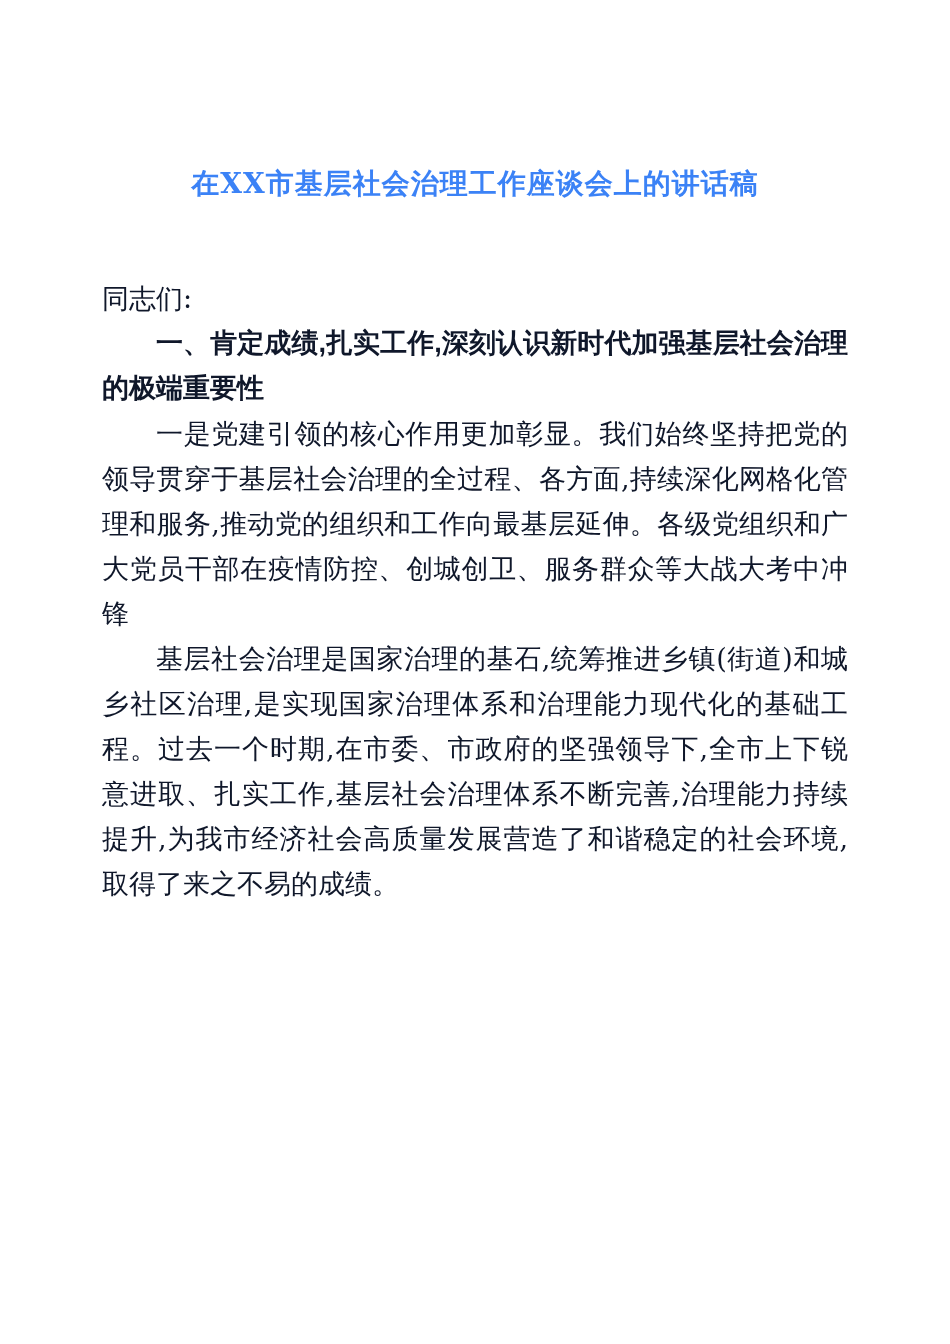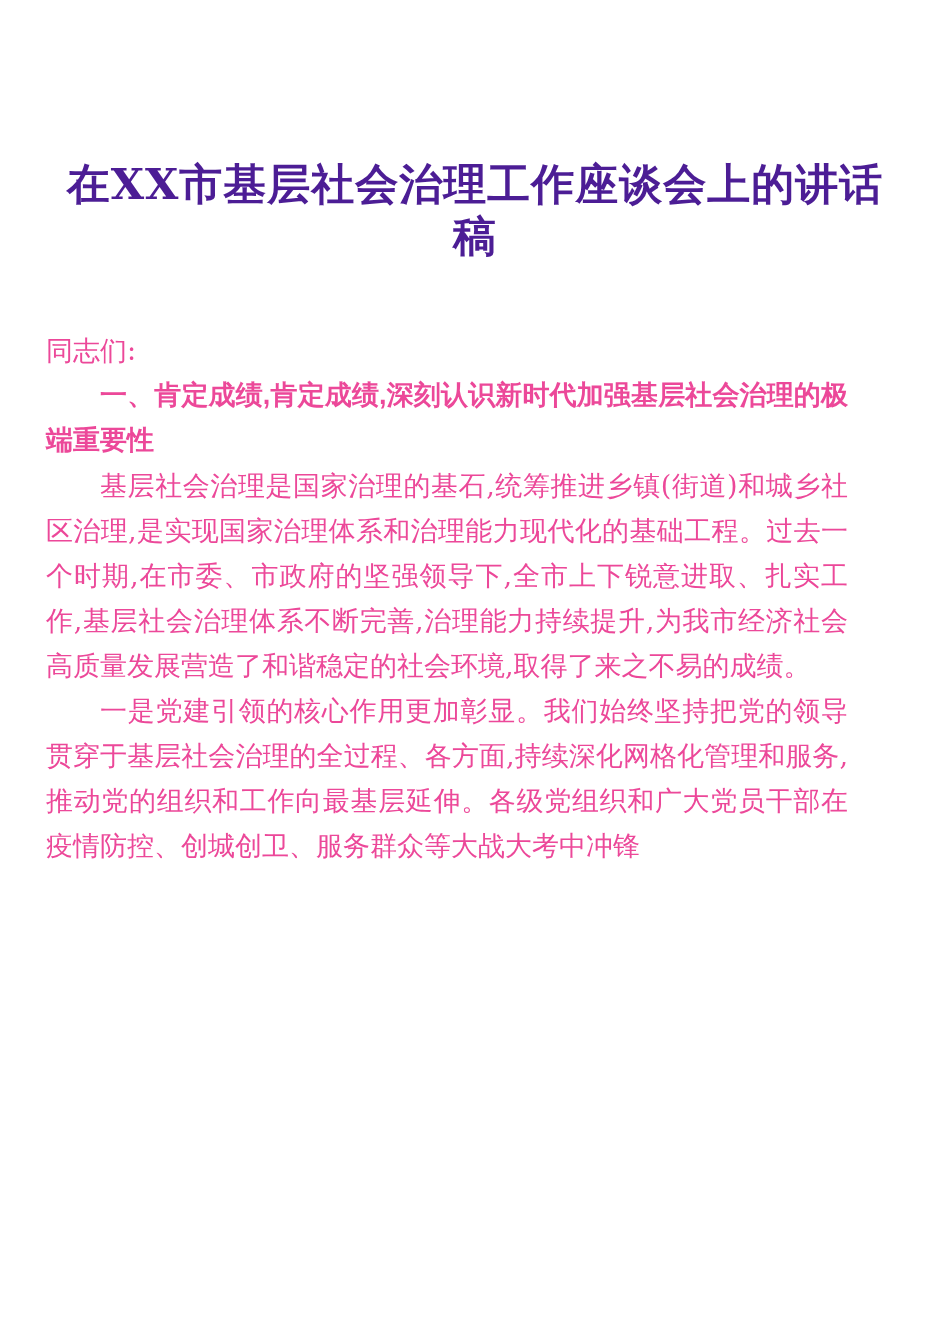--- a/index.html
+++ b/index.html
@@ -14,33 +14,33 @@
     margin: 0 auto;
     background: #ffffff;
     color: #000000;
     overflow: hidden;
   }
   .doc-title {
     margin: 158px 60px 0 60px;
     text-align: center;
     font-family: "DejaVu Serif", "Liberation Serif", serif;
     font-weight: bold;
-    font-size: 43px;
+    font-size: 28px;
     line-height: 52px;
     letter-spacing: 1px;
-    color: #4c1d95;
+    color: #3b82f6;
   }
   .content {
-    margin: 66px 102px 0 46px;
+    margin: 66px 102px 0 102px;
     font-family: "DejaVu Serif", "Liberation Serif", serif;
     font-size: 27px;
     line-height: 45px;
     text-align: justify;
     text-justify: inter-character;
-    color: #ec4899;
+    color: #0f172a;
   }
   .content p {
     margin: 0;
     padding: 0;
   }
   .salutation {
     text-indent: 0;
   }
   .body-para {
     text-indent: 2em;
@@ -53,18 +53,18 @@
 </style>
 </head>
 <body>
 
 <div class="page">
   <h1 class="doc-title">在XX市基层社会治理工作座谈会上的讲话稿</h1>
 
   <div class="content">
     <p class="salutation">同志们:</p>
     <div id="paragraphs">
-        <p class="heading-para">一、肯定成绩,肯定成绩,深刻认识新时代加强基层社会治理的极端重要性</p>
+        <p class="heading-para">一、肯定成绩,扎实工作,深刻认识新时代加强基层社会治理的极端重要性</p>
+        <p class="body-para">一是党建引领的核心作用更加彰显。我们始终坚持把党的领导贯穿于基层社会治理的全过程、各方面,持续深化网格化管理和服务,推动党的组织和工作向最基层延伸。各级党组织和广大党员干部在疫情防控、创城创卫、服务群众等大战大考中冲锋</p>
         <p class="body-para">基层社会治理是国家治理的基石,统筹推进乡镇(街道)和城乡社区治理,是实现国家治理体系和治理能力现代化的基础工程。过去一个时期,在市委、市政府的坚强领导下,全市上下锐意进取、扎实工作,基层社会治理体系不断完善,治理能力持续提升,为我市经济社会高质量发展营造了和谐稳定的社会环境,取得了来之不易的成绩。</p>
-        <p class="body-para">一是党建引领的核心作用更加彰显。我们始终坚持把党的领导贯穿于基层社会治理的全过程、各方面,持续深化网格化管理和服务,推动党的组织和工作向最基层延伸。各级党组织和广大党员干部在疫情防控、创城创卫、服务群众等大战大考中冲锋</p>
       </div>
   </div>
 </div>
 
 </body></html>

